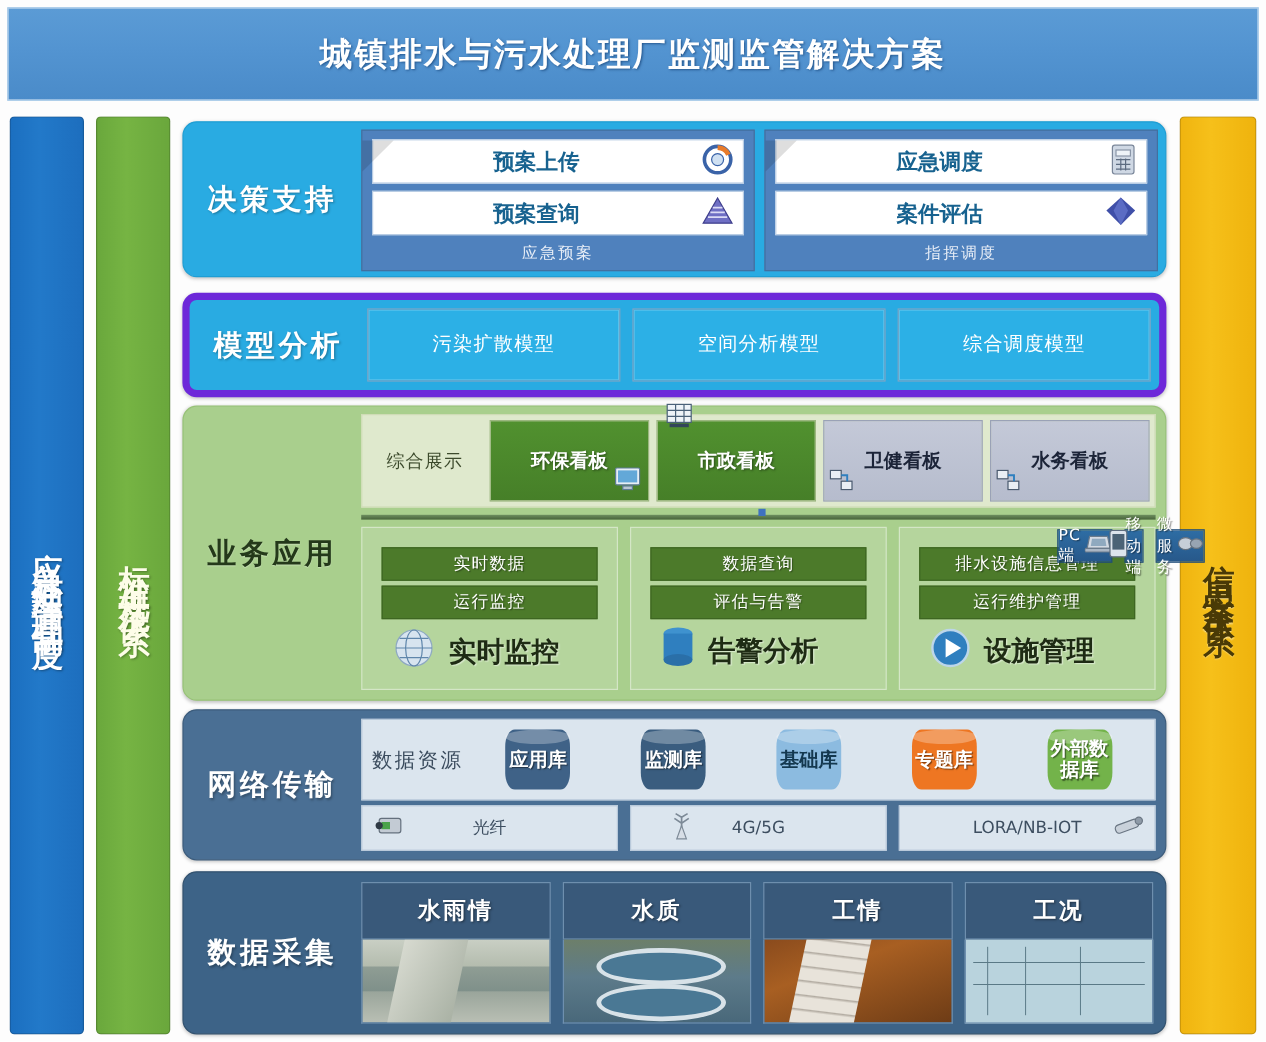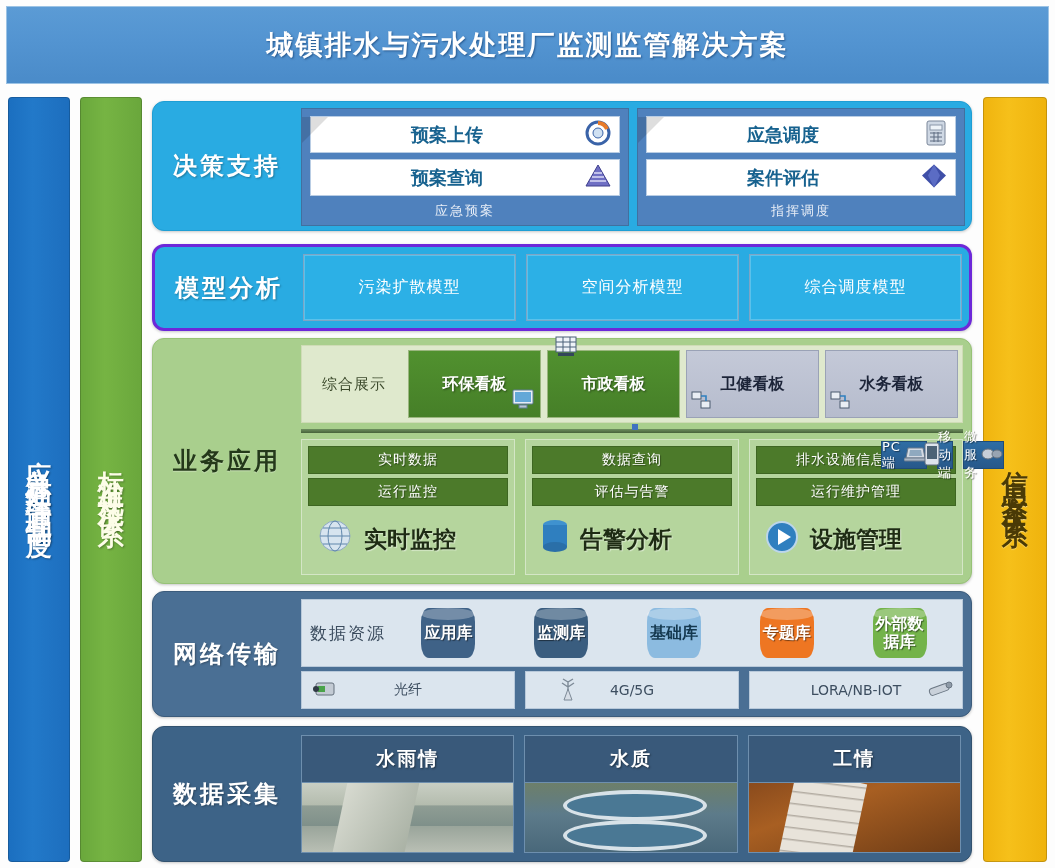--- a/index.html
+++ b/index.html
@@ -80,21 +80,21 @@
     text-align:center;color:#e8eef7;font-size:13px;letter-spacing:2px;
     padding-bottom:3px;margin-top:auto;
   }
   .tri-shadow{
     position:absolute;z-index:1;width:0;height:0;
     border-top:26px solid rgba(0,0,0,.13);
     border-right:26px solid transparent;
   }
 
   
-  .l-model{top:244px;height:87px;background:#29abe2;border:3px solid #6d28d9;}
+  .l-model{top:244px;height:87px;background:#29abe2;border:6px solid #6d28d9;}
   .l-model .side-label{color:#fff;}
   .mod-boxes{position:absolute;left:148px;top:7px;right:7px;bottom:7px;display:flex;gap:10px;}
   .mod-box{
     flex:1;background:#2cb0e6;border:1px solid #7ea4c4;
     display:flex;align-items:center;justify-content:center;
     color:#ffffff;font-size:16px;letter-spacing:1px;
     box-shadow:inset 0 0 0 1px rgba(255,255,255,.22);
   }
 
   
@@ -123,21 +123,21 @@
     position:absolute;left:0;right:0;top:84px;height:4px;
     background:linear-gradient(180deg,#6e8f5f,#47633a);
   }
   .divider .dot{
     position:absolute;left:50%;top:-5px;width:6px;height:6px;background:#3f72c0;
   }
 
   .biz-cols{position:absolute;left:0;top:94px;right:0;bottom:2px;display:flex;gap:10px;}
   .biz-col{
     flex:1;background:rgba(255,255,255,.14);border:1px solid rgba(255,255,255,.42);
-    padding:6px;box-sizing:border-box;display:flex;flex-direction:column;
+    padding:16px;box-sizing:border-box;display:flex;flex-direction:column;
   }
   .biz-chip{
     background:#4c7a2a;border:1px solid #3e6622;color:#ffffff;
     font-size:14px;text-align:center;padding:4px 0;margin-bottom:4px;letter-spacing:1px;
     text-shadow:1px 1px 1px rgba(0,0,0,.4);
   }
   .biz-main{
     flex:1;display:flex;align-items:center;gap:8px;padding-left:6px;position:relative;
   }
   .biz-main .bt{
@@ -511,17 +511,21 @@
           <div class="ring r1"></div>
             <div class="ring r2"></div>
         </div>
       </div>
 
       <div class="data-card">
         <div class="data-cap">工情</div>
         <div class="photo ph-pipe"></div>
       </div>
 
+      <div class="data-card">
+        <div class="data-cap">工况</div>
+        <div class="photo ph-scada"></div>
+      </div>
 
     </div>
   </div>
 
 </div>
 
 </body></html>

